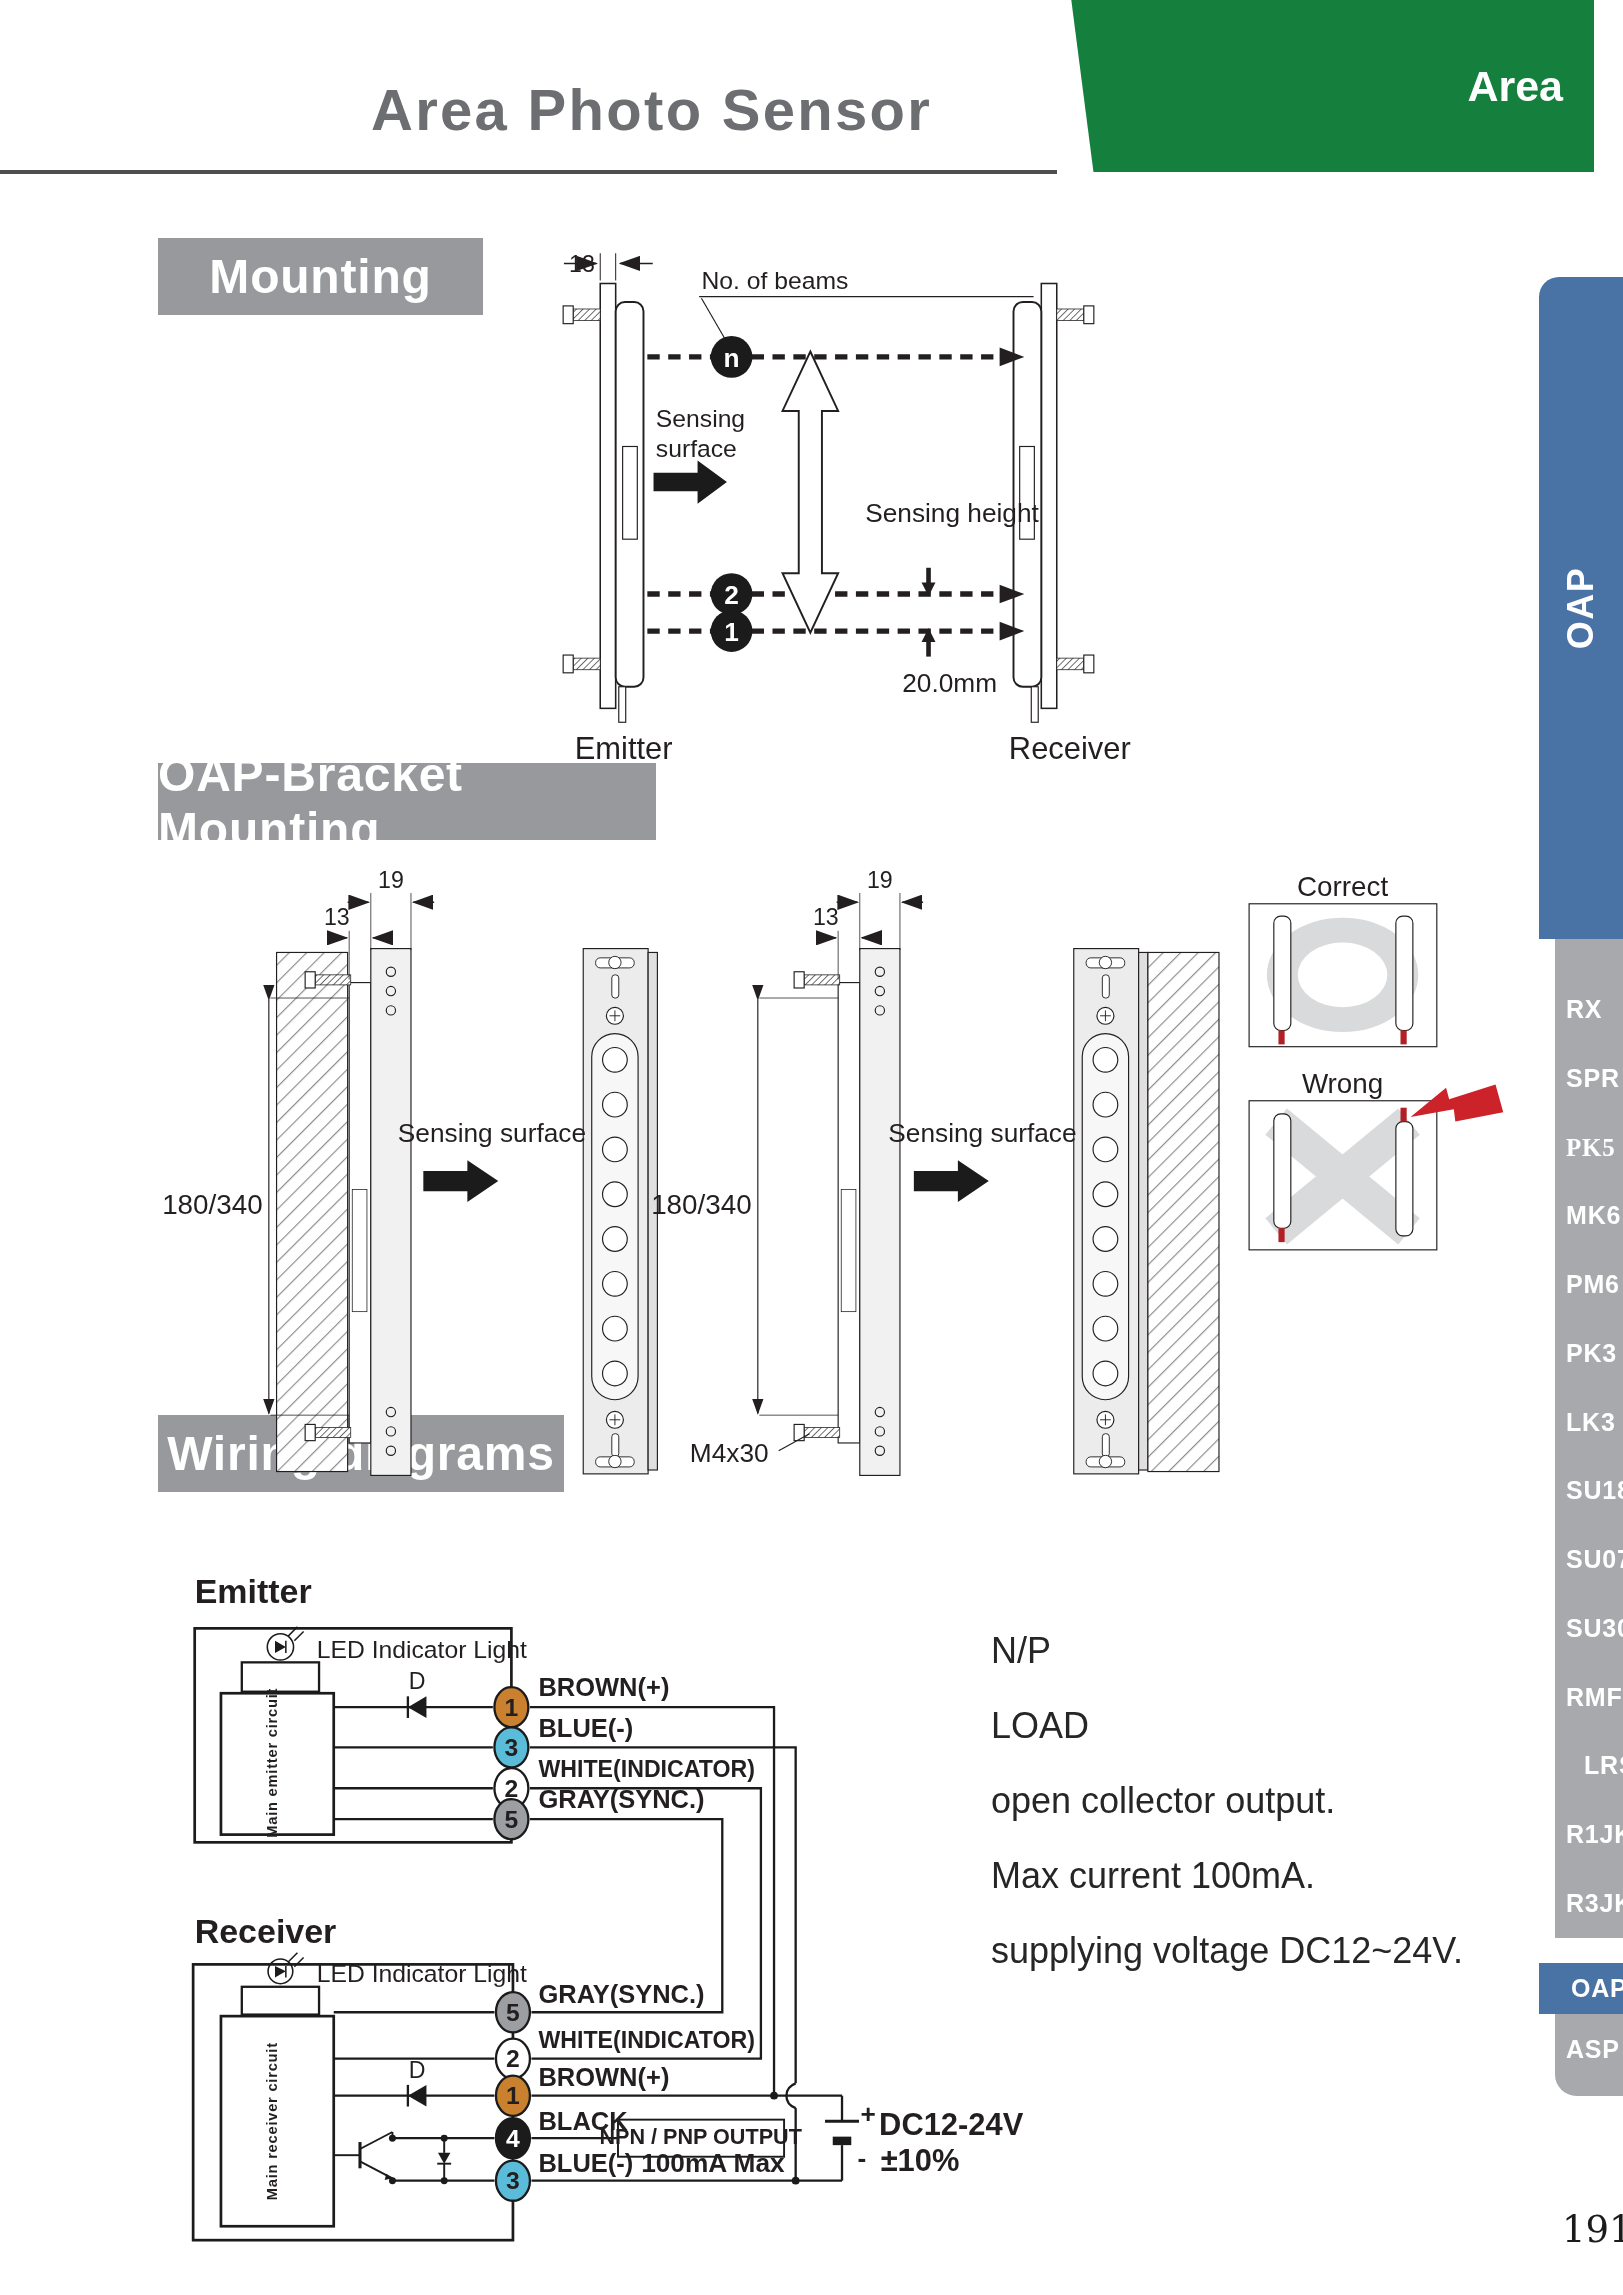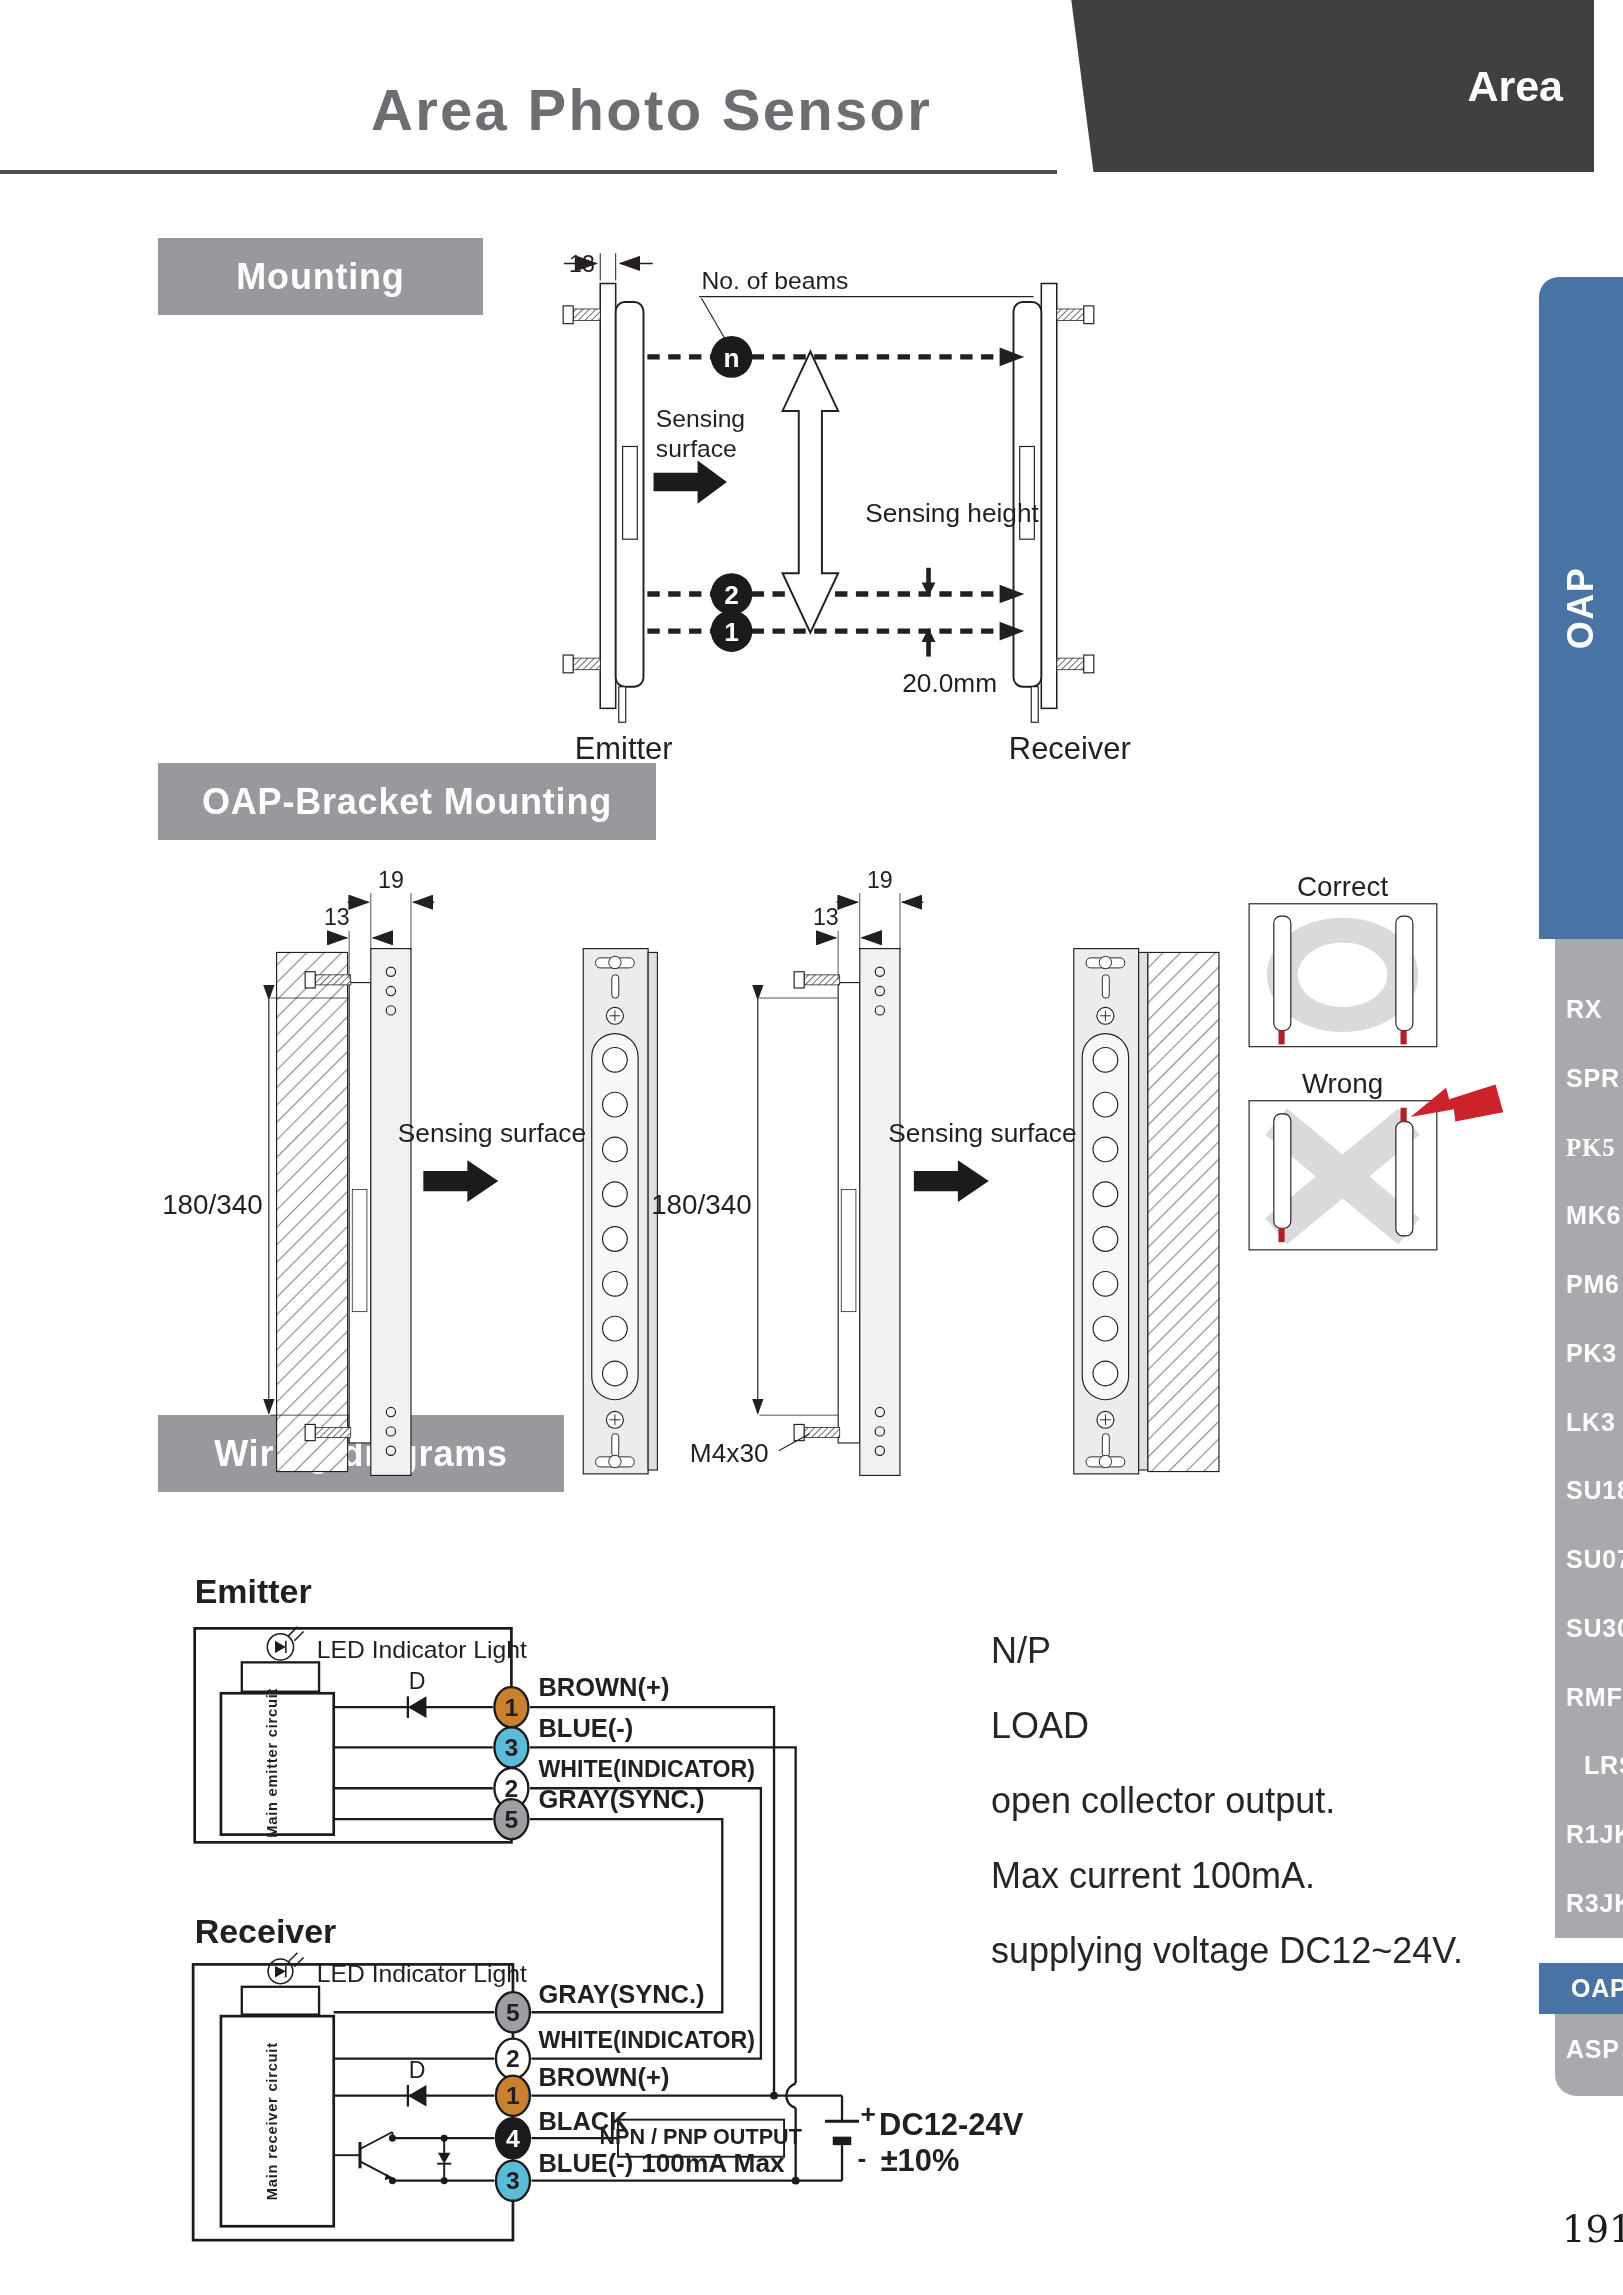--- a/index.html
+++ b/index.html
@@ -1,24 +1,24 @@
 <!DOCTYPE html>
 <html style="font-size:12.4px"><head>
 <meta charset="utf-8">
 <style>
   html,body{margin:0;padding:0;background:#fff;}
   .page{position:relative;width:1623px;height:2295px;background:#ffffff;
         font-family:"Liberation Sans",sans-serif;overflow:hidden;}
   .abs{position:absolute;}
-  .sec-header{background:#97999c;color:#ffffff;font-weight:bold;font-size:36px;
+  .sec-header{background:#97999c;color:#ffffff;font-weight:bold;font-size:48px;
               display:flex;align-items:center;justify-content:center;letter-spacing:0.8px;}
   .side-item{color:#ffffff;font-weight:bold;font-size:25px;letter-spacing:0.8px;
              padding-left:11px;box-sizing:border-box;display:flex;align-items:center;}
   .page-title{color:#6d6e71;font-weight:bold;font-size:58px;letter-spacing:2.3px;white-space:nowrap;}
-  .banner{background:#404040;clip-path:polygon(1% 0,100% 0,100% 100%,5.2% 100%);
+  .banner{background:#15803d;clip-path:polygon(1% 0,100% 0,100% 100%,5.2% 100%);
           display:flex;flex-direction:column;justify-content:center;align-items:flex-end;
           padding-right:31px;box-sizing:border-box;}
   .banner div{color:#fff;font-weight:bold;font-size:43px;line-height:56px;}
   .notes{font-size:36px;line-height:75px;color:#262626;white-space:nowrap;}
   svg text{font-family:"Liberation Sans",sans-serif;fill:#231f20;}
   .t30{font-size:30px}.t32{font-size:32px}.t34{font-size:34px}.t36{font-size:36px}.t40{font-size:40px}
   .t44{font-size:44px;font-weight:bold}
   .tb28{font-size:28px;font-weight:bold}.tb30{font-size:30px;font-weight:bold}
   .tb33{font-size:33px;font-weight:bold}.tb34{font-size:34px;font-weight:bold}
   .tb40{font-size:40px;font-weight:bold}

